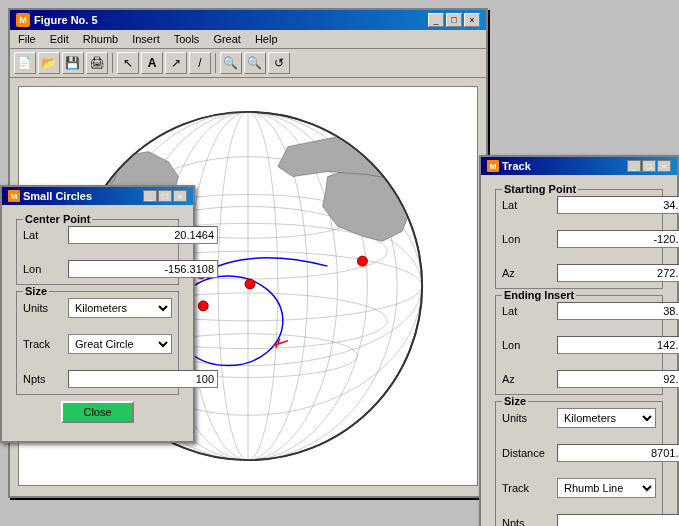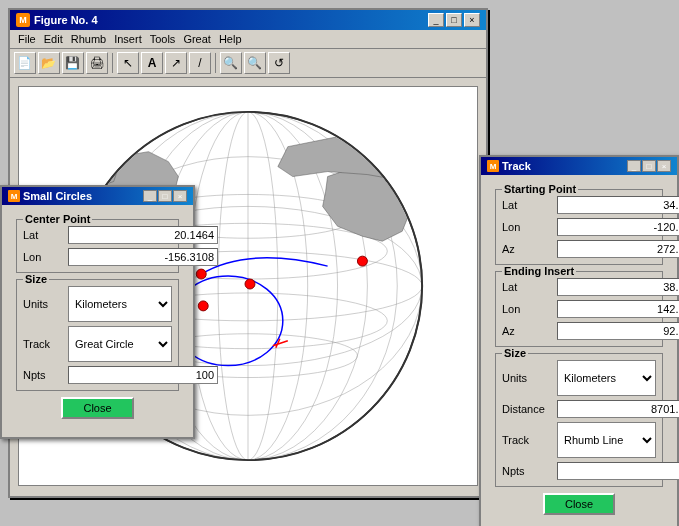--- a/index.html
+++ b/index.html
@@ -73,21 +73,21 @@
       align-items: center;
       justify-content: center;
       cursor: pointer;
       color: #000;
     }
 
     .menu-bar {
       background: #d4d0c8;
       padding: 2px 4px;
       display: flex;
-      gap: 0;
+      gap: 6px;
       border-bottom: 1px solid #808080;
     }
 
     .menu-item {
       padding: 1px 4px;
       font-size: 11px;
       cursor: pointer;
     }
 
     .toolbar {
@@ -228,21 +228,21 @@
       left: 6px;
       background: #d4d0c8;
       padding: 0 2px;
       font-size: 11px;
       font-weight: bold;
     }
 
     .field-row {
       display: flex;
       align-items: center;
-      margin-bottom: 4px;
+      margin-bottom: 16px;
     }
 
     .field-row:last-child {
       margin-bottom: 0;
     }
 
     .field-label {
       width: 45px;
       font-size: 11px;
       flex-shrink: 0;
@@ -255,21 +255,21 @@
       border-top-color: #606060;
       border-left-color: #606060;
       background: white;
       font-size: 11px;
       padding: 1px 3px;
       text-align: right;
     }
 
     .field-select {
       flex: 1;
-      height: 36px;
+      height: 20px;
       border: 1px solid #808080;
       background: white;
       font-size: 11px;
       padding: 1px 2px;
     }
 
     .close-btn {
       display: block;
       margin: 4px auto;
       padding: 3px 20px;
@@ -289,21 +289,21 @@
       flex-shrink: 0;
     }
   </style>
 </head>
 <body>
 
 <div class="figure-window">
   <div class="title-bar">
     <div class="title-bar-text">
       <div class="title-bar-icon">M</div>
-      <span>Figure No. 4</span>
+      <span>Figure No. 5</span>
     </div>
     <div class="title-bar-controls">
       <div class="title-btn">_</div>
       <div class="title-btn">□</div>
       <div class="title-btn">×</div>
     </div>
   </div>
 
   <div class="menu-bar">
     <span class="menu-item">File</span>

